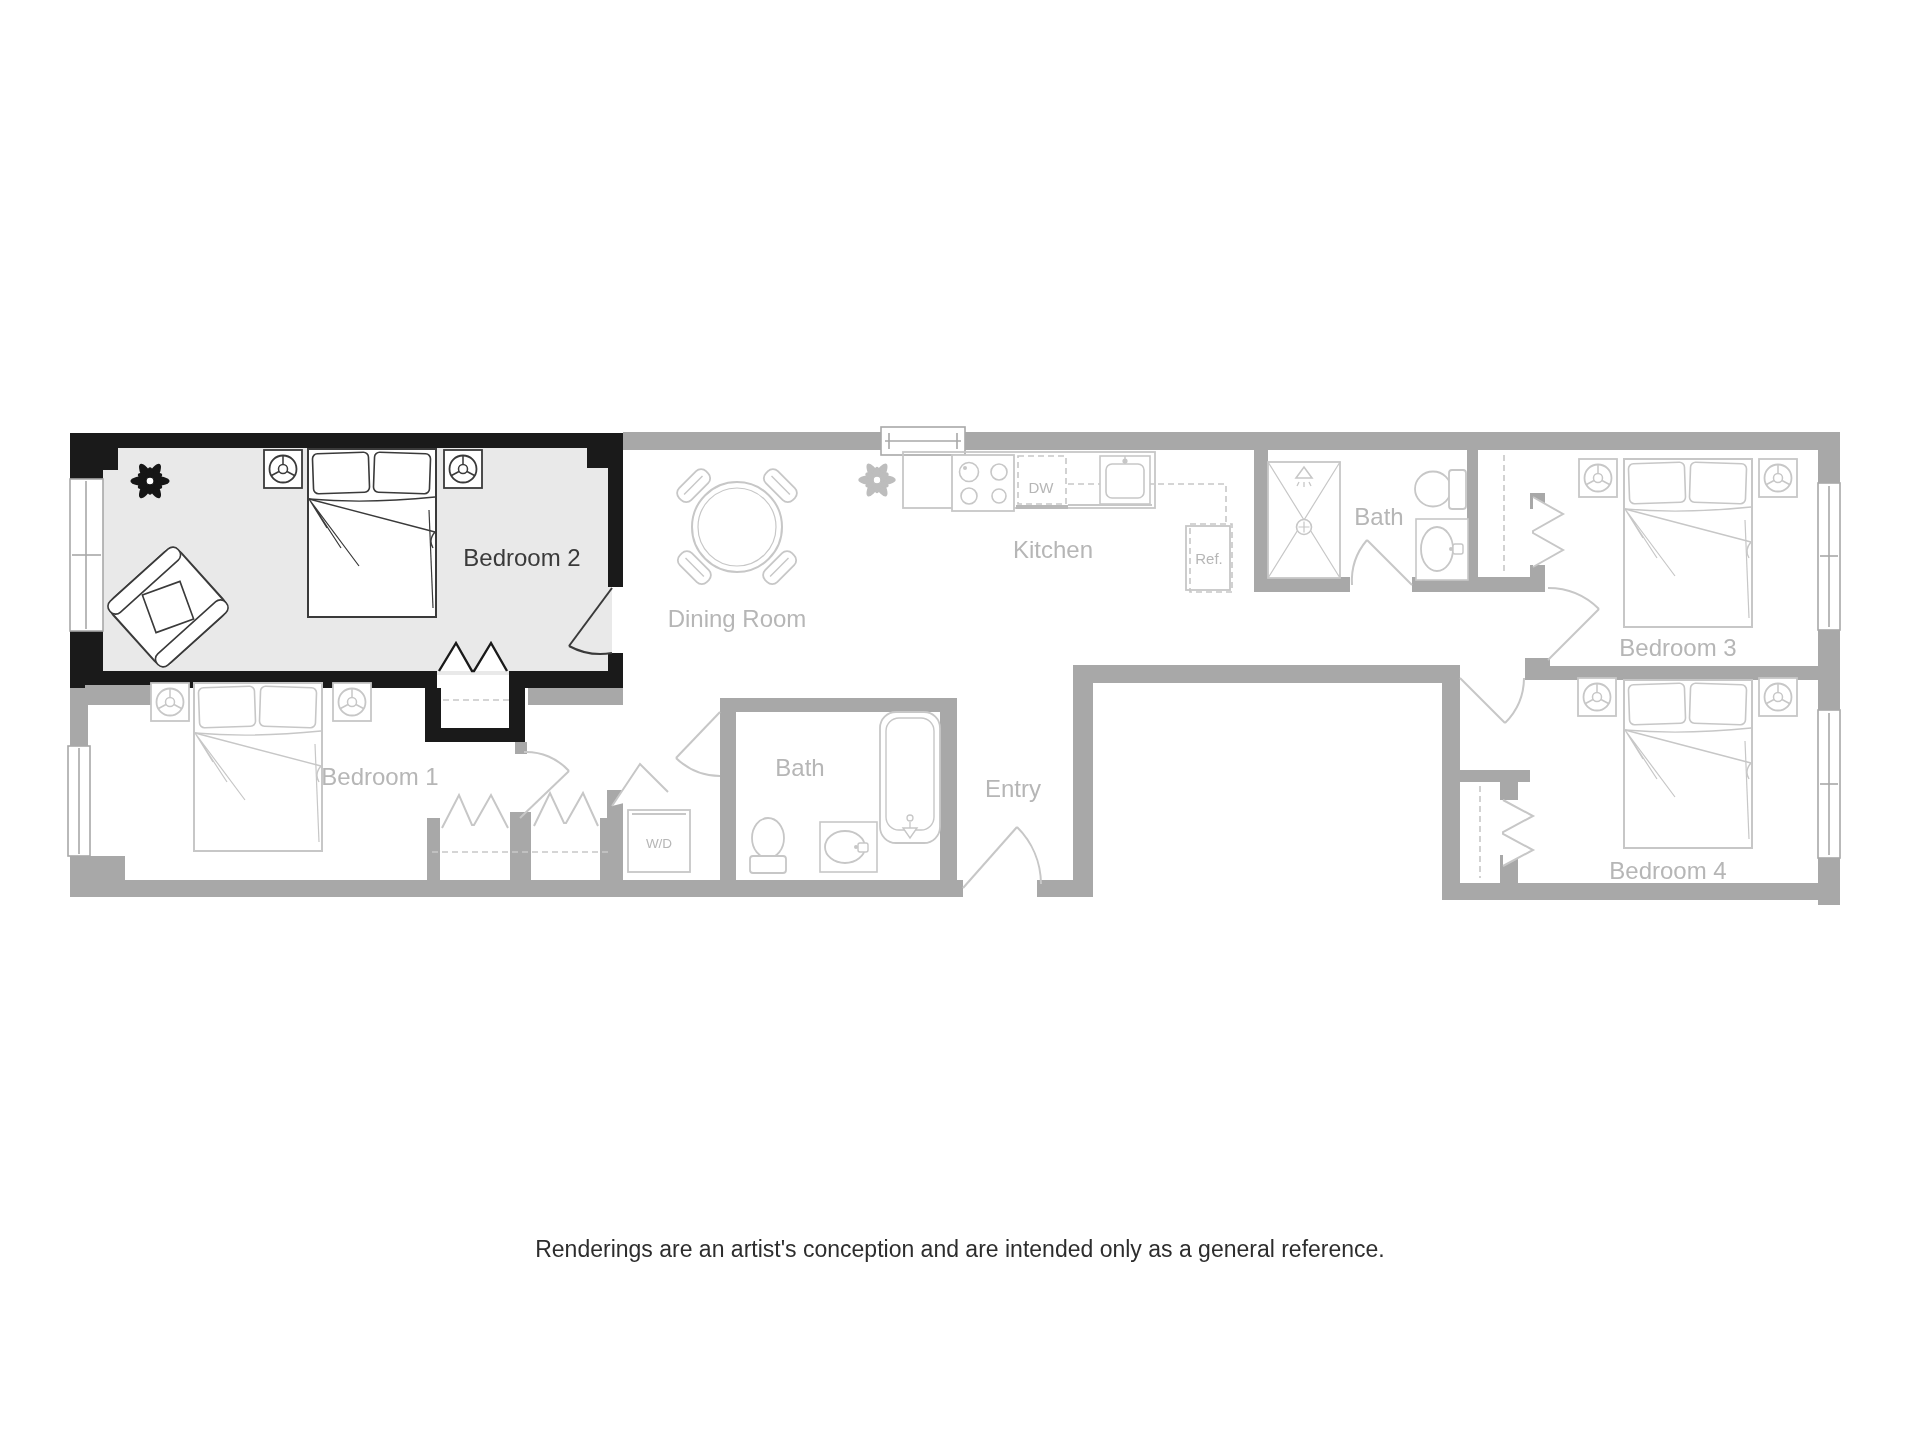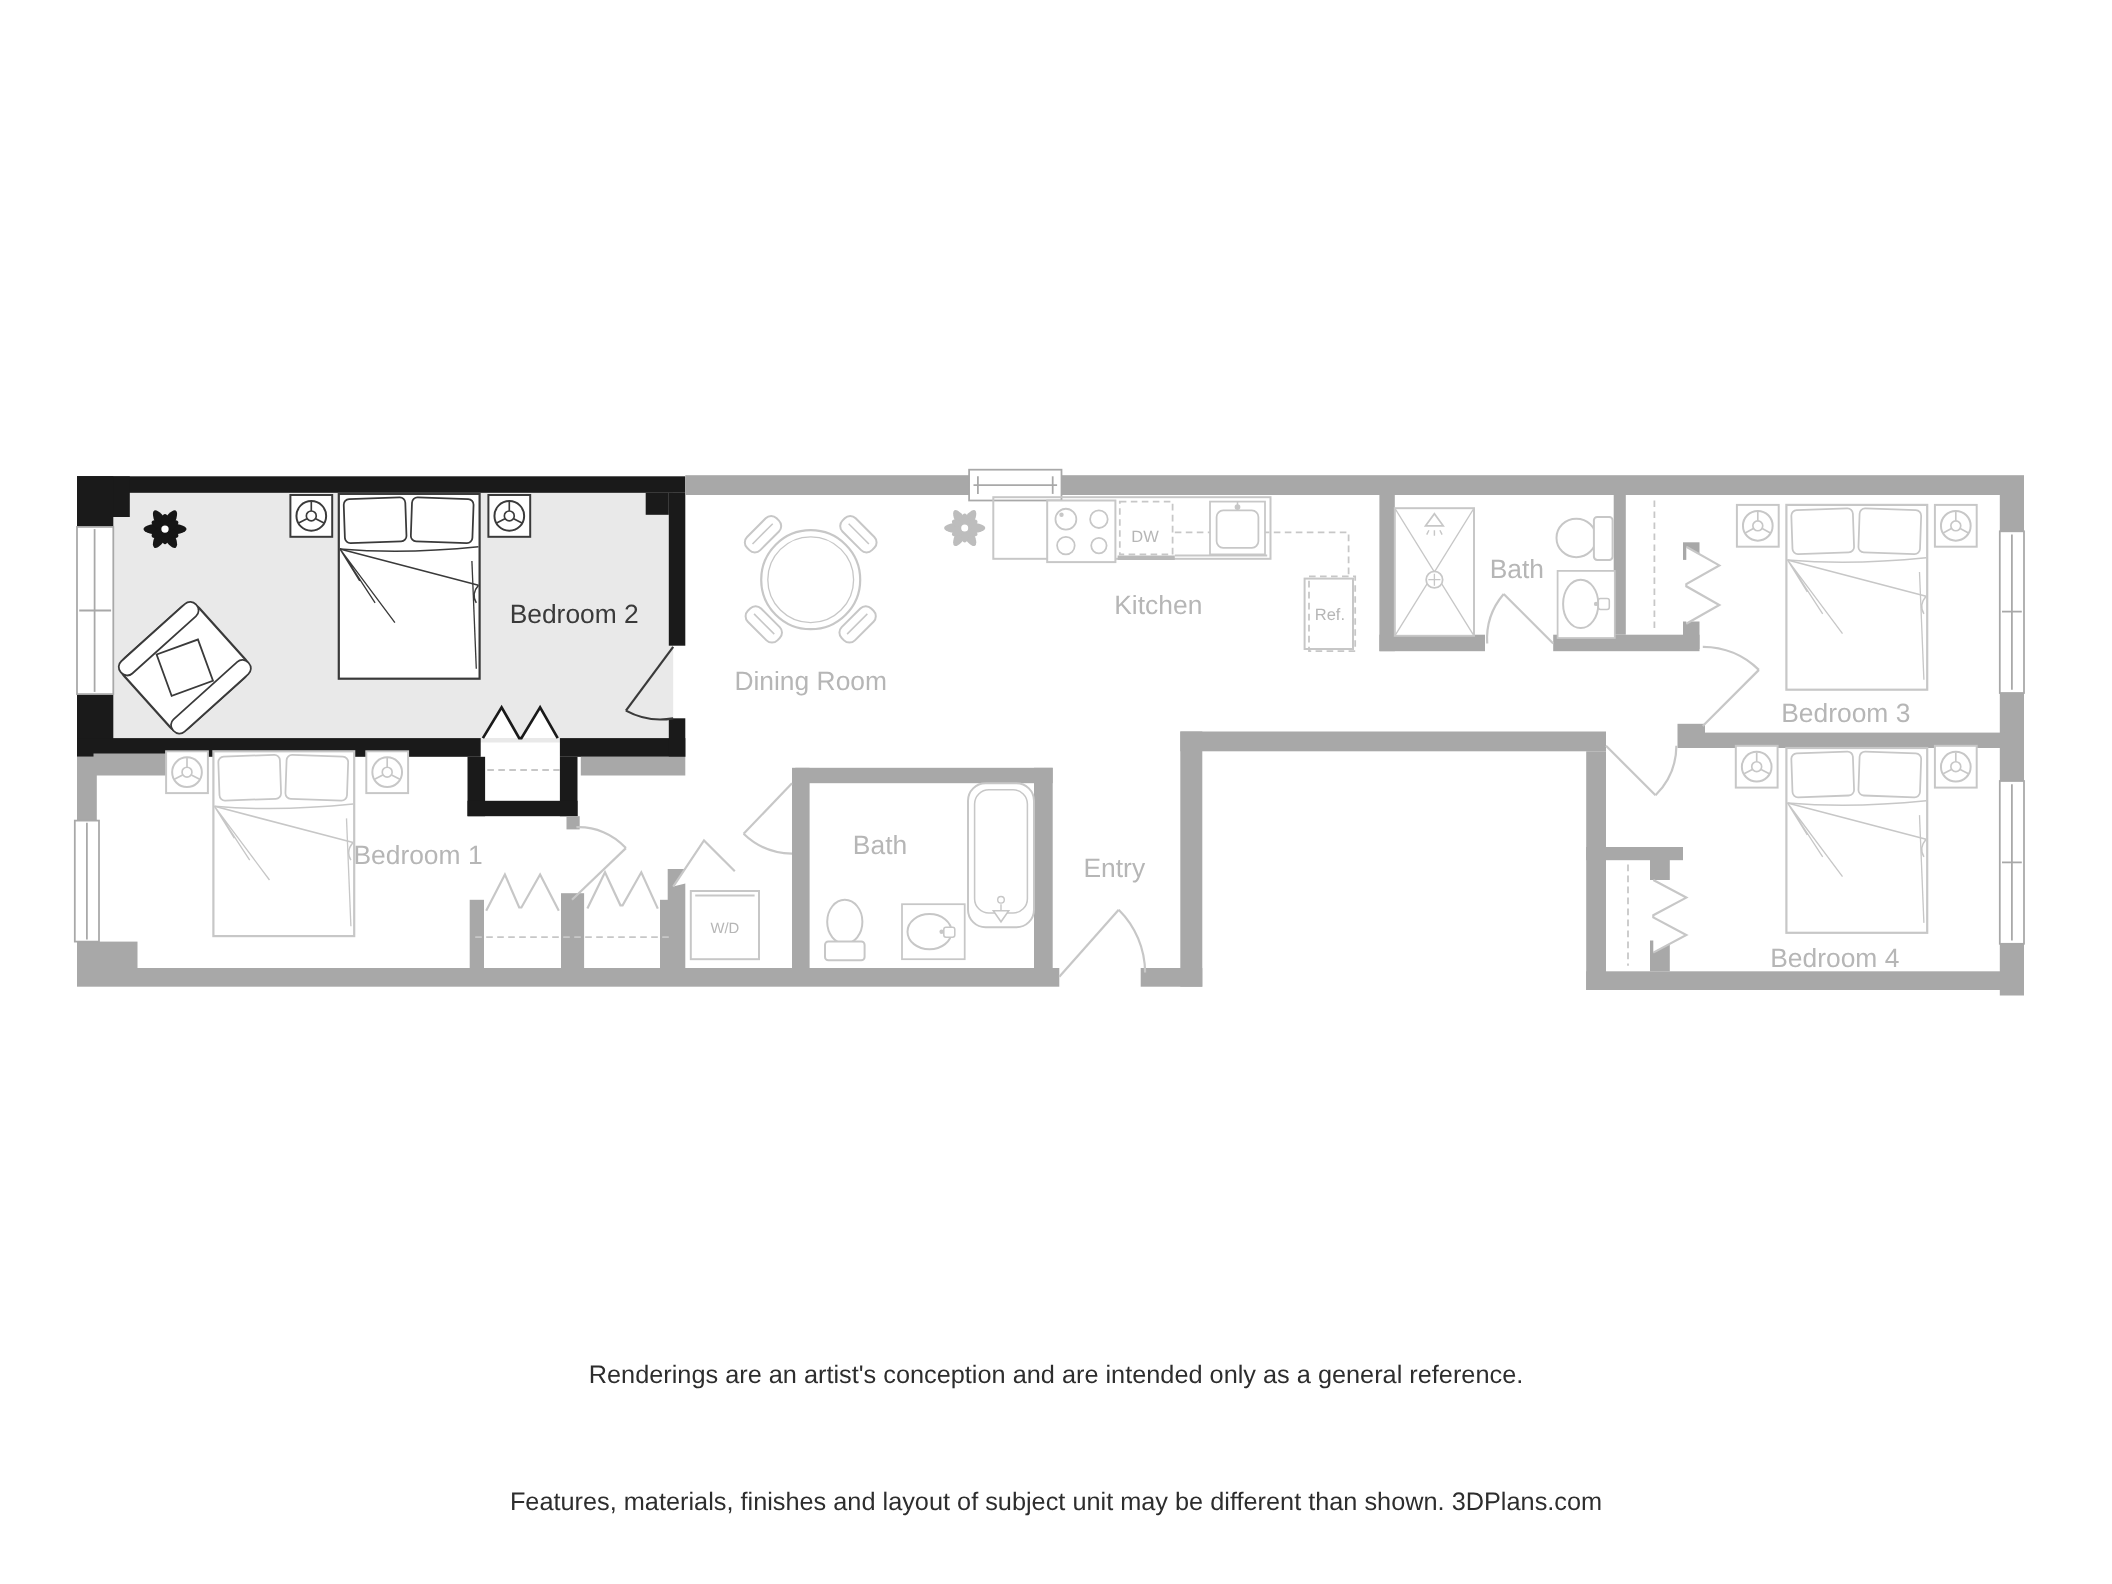--- a/index.html
+++ b/index.html
@@ -296,14 +296,13 @@
   <text class="lbl" x="800" y="776">Bath</text>
 
   <g>
     <path class="door" d="M963,888 L1017,827"></path>
     <path class="door" d="M1017,827 A81,81 0 0 1 1041,884" stroke-width="1.3"></path>
   </g>
   <text class="lbl" x="1013" y="797">Entry</text>
 </svg>
 
 <div id="footer1" class="footer-line">Renderings are an artist's conception and are intended only as a general reference.</div>
-<div id="footer2" class="footer-line">Features, materials, finishes and layout of subject unit may be different than shown. 3DPlans.com</div>
 </div>
 
 </body></html>

